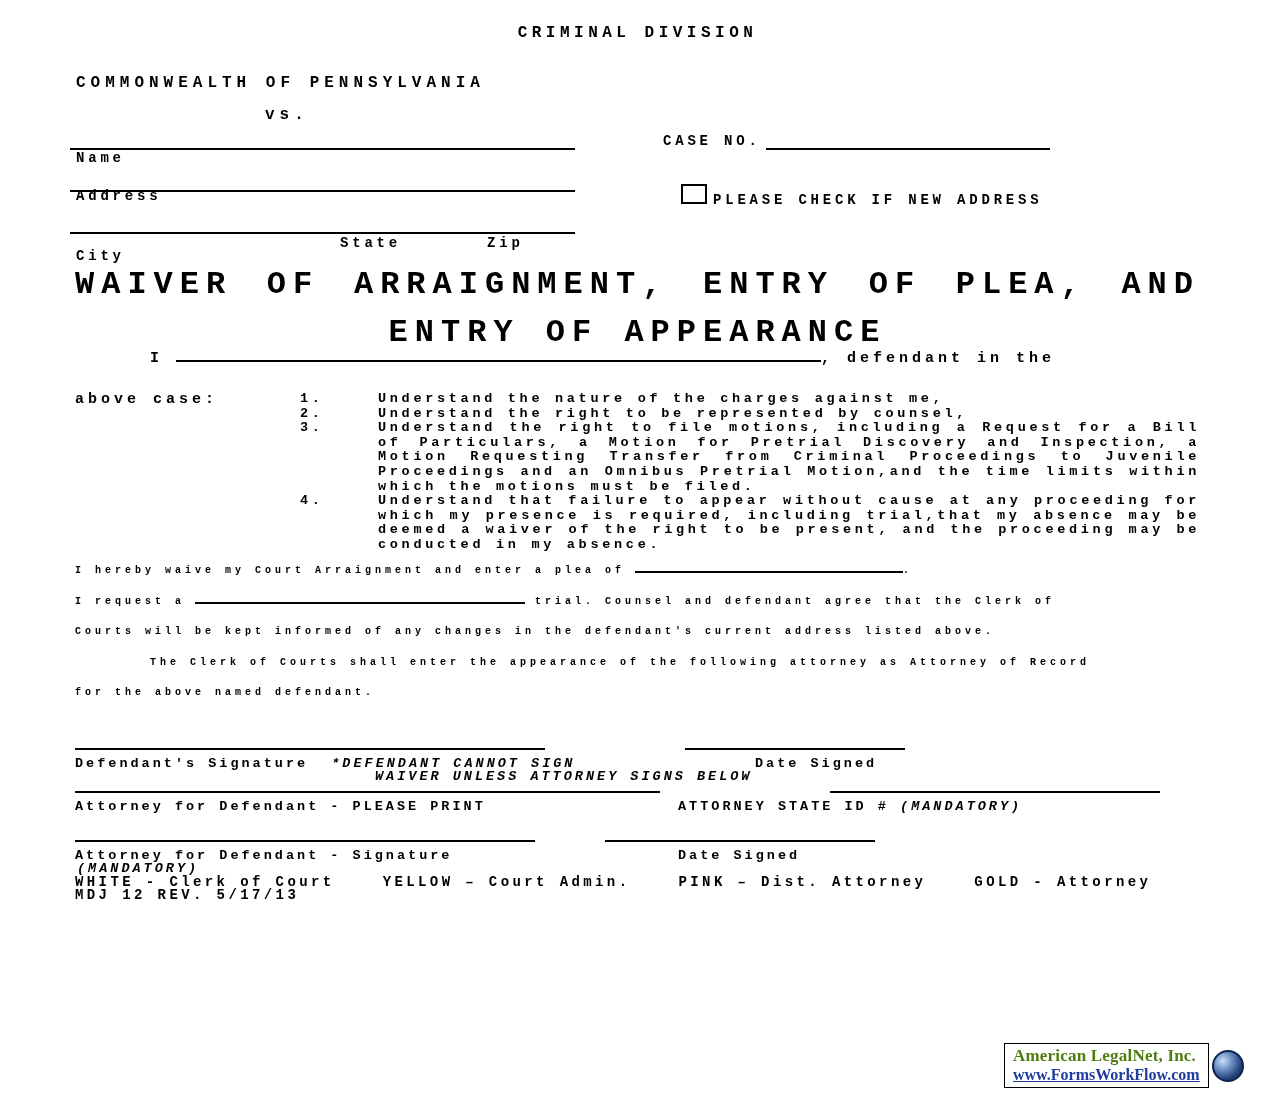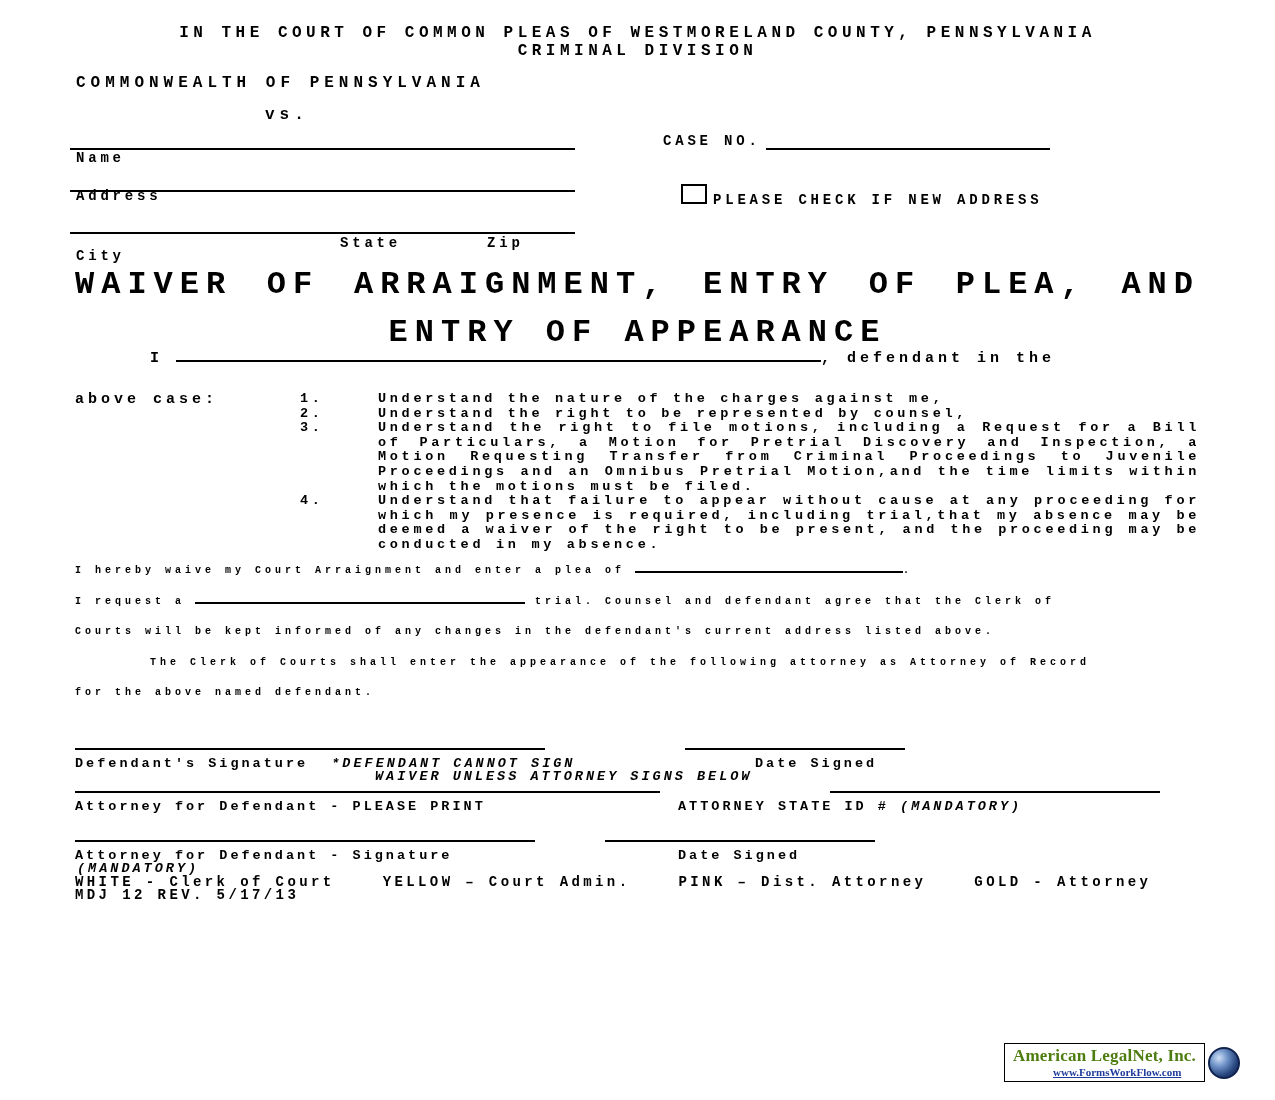--- a/index.html
+++ b/index.html
@@ -31,32 +31,31 @@
   .paras { font-size:10px; letter-spacing:4px; line-height:30.6px; }
   .sigblock { font-size:13.5px; letter-spacing:3px; }
   .r { position:relative; }
   .a { position:absolute; white-space:nowrap; }
   .it { font-style:italic; }
   .dist { display:flex; gap:48px; font-size:14px; letter-spacing:3.4px; white-space:nowrap; }
   .badge { position:absolute; left:1004px; top:1043px; display:flex; align-items:center; }
   .badge-box { border:1px solid #000; padding:2px 8px 3px 8px; background:#fff;
                font-family:"Liberation Serif","DejaVu Serif",serif; min-width:152px; }
   .b-company { font-weight:bold; font-size:17px; letter-spacing:0.2px; color:#4d7c0f; }
-  .b-url { display:block; font-size:11px; text-decoration:underline; color:#1f3c9c; cursor:pointer;margin-left:40px; }
+  .b-url { display:block; font-size:16px; text-decoration:underline; color:#1f3c9c; cursor:pointer; }
   .globe { width:32px; height:32px; border-radius:50%; margin-left:3px; flex:none;
            background:radial-gradient(circle at 32% 32%, #cfe0f5 0%, #6f93c8 32%, #27457e 66%, #0c1c42 100%);
            border:2px solid #10224e; }
 </style>
 </head>
 <body>
 
 <div class="page">
 
   <div class="hdr">
-    <div>IN THE COURT OF COMMON PLEAS OF WESTMORELAND COUNTY, PENNSYLVANIA</div>
     <div>CRIMINAL DIVISION</div>
   </div>
 
   <div class="abs txt16" style="left:76px; top:74px;">COMMONWEALTH OF PENNSYLVANIA</div>
   <div class="abs txt16" style="left:265px; top:106px;">vs.</div>
 
   <div class="blank" style="left:70px; top:148px; width:505px;"></div>
   <div class="abs txt14" style="left:663px; top:133px;">CASE NO.</div>
   <div class="blank" style="left:766px; top:148px; width:284px;"></div>
   <div class="abs txt14" style="left:76px; top:150px;">Name</div>

